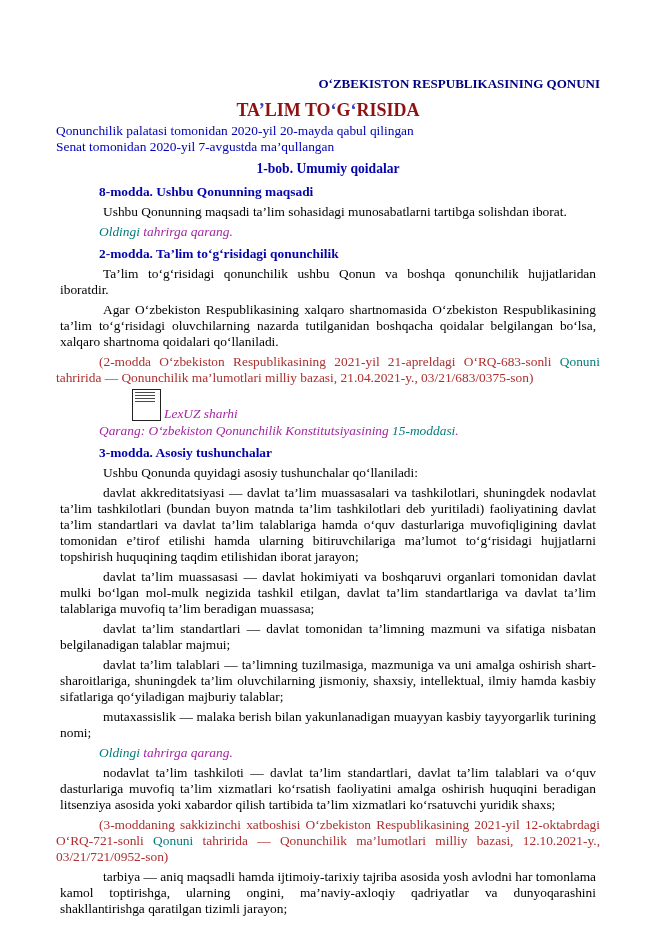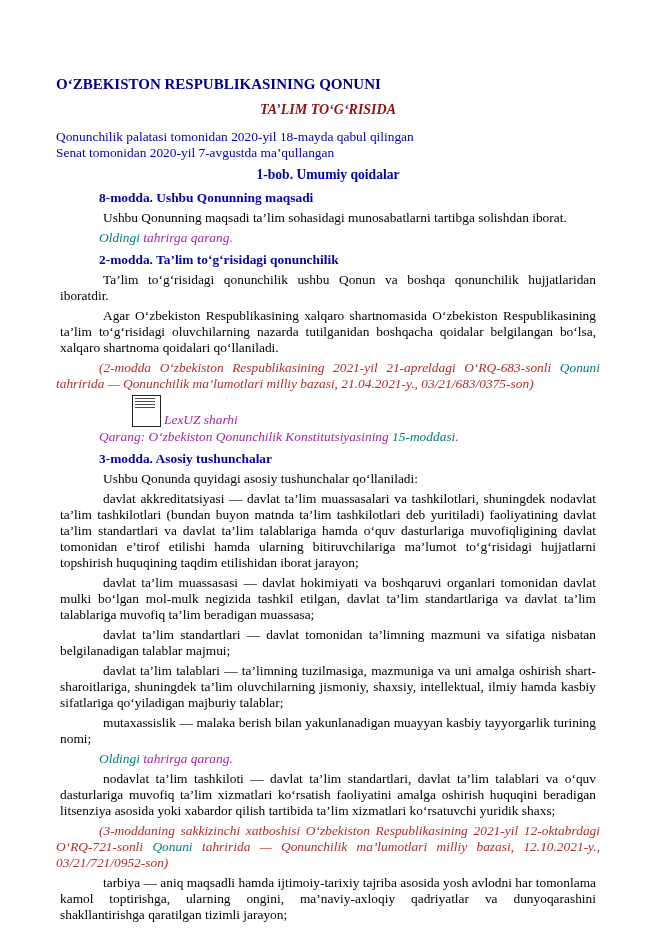--- a/index.html
+++ b/index.html
@@ -14,33 +14,32 @@
     font-family: "Liberation Serif", "DejaVu Serif", serif;
     font-size: 13.4px;
     line-height: 16px;
     color: var(--body-black, #000000);
     padding: 76px 57px 0 56px;
   }
 
   .blk { margin: 4px; }
 
   .doc-title {
-    font-size: 15px;
+    font-size: 13px;
     font-weight: bold;
-    text-align: left;
+    text-align: right;
     color: var(--title-blue, #000084);
     margin: 0 0 10px 0;
   }
   .doc-subtitle {
-    font-size: 14px;
+    font-size: 18px;
     font-weight: bold;
     text-align: center;
     color: var(--subtitle-red, #8e1212);
-    margin: 0 0 11px 0;
-    font-style: italic;
+    margin: 0 0 5px 0;
   }
   .adopted-wrap { margin: 0 0 6px 0; }
   .adopted { color: var(--meta-blue, #0000b8); }
 
   .chapter {
     font-size: 13.6px;
     font-weight: bold;
     text-align: center;
     color: var(--heading-blue, #0404ad);
     margin: 4px 0 7px 0;
@@ -54,21 +53,20 @@
   .paragraph {
     text-align: justify;
     text-indent: 43px;
   }
   .note-link {
     font-style: italic;
     text-indent: 43px;
     margin: 3px 0;
   }
   .amendment {
-    font-style: italic;
     color: var(--amendment-red, #ad2f2f);
     text-align: justify;
     text-indent: 43px;
     margin: 1px 0;
   }
   .see-note {
     font-style: italic;
     color: var(--note-magenta, #a326a3);
     text-indent: 43px;
     margin: 2px 0 0 0;
@@ -115,21 +113,21 @@
 </style>
 </head>
 <body>
 
 <div class="page">
   <div class="doc-title">O‘ZBEKISTON RESPUBLIKASINING QONUNI</div>
 
   <div class="doc-subtitle"><span>TA</span><span class="seg-blue">’</span><span>LIM TO</span><span class="seg-blue">‘</span><span>G</span><span class="seg-blue">‘</span><span>RISIDA</span></div>
 
   <div class="adopted-wrap">
-    <div class="adopted">Qonunchilik palatasi tomonidan 2020-yil 18-mayda qabul qilingan</div>
+    <div class="adopted">Qonunchilik palatasi tomonidan 2020-yil 20-mayda qabul qilingan</div>
     <div class="adopted">Senat tomonidan 2020-yil 7-avgustda ma’qullangan</div>
   </div>
 
   <div class="chapter">1-bob. Umumiy qoidalar</div>
 
   <div>
       <p class="blk article"><span>8-modda. Ushbu Qonunning maqsadi</span></p>
       <p class="blk paragraph"><span>Ushbu Qonunning maqsadi ta’lim sohasidagi munosabatlarni tartibga solishdan iborat.</span></p>
       <p class="blk note-link"><span class="seg-teal">Oldingi</span><span class="seg-magenta"> tahrirga qarang.</span></p>
       <p class="blk article"><span>2-modda. Ta’lim to‘g‘risidagi qonunchilik</span></p>

